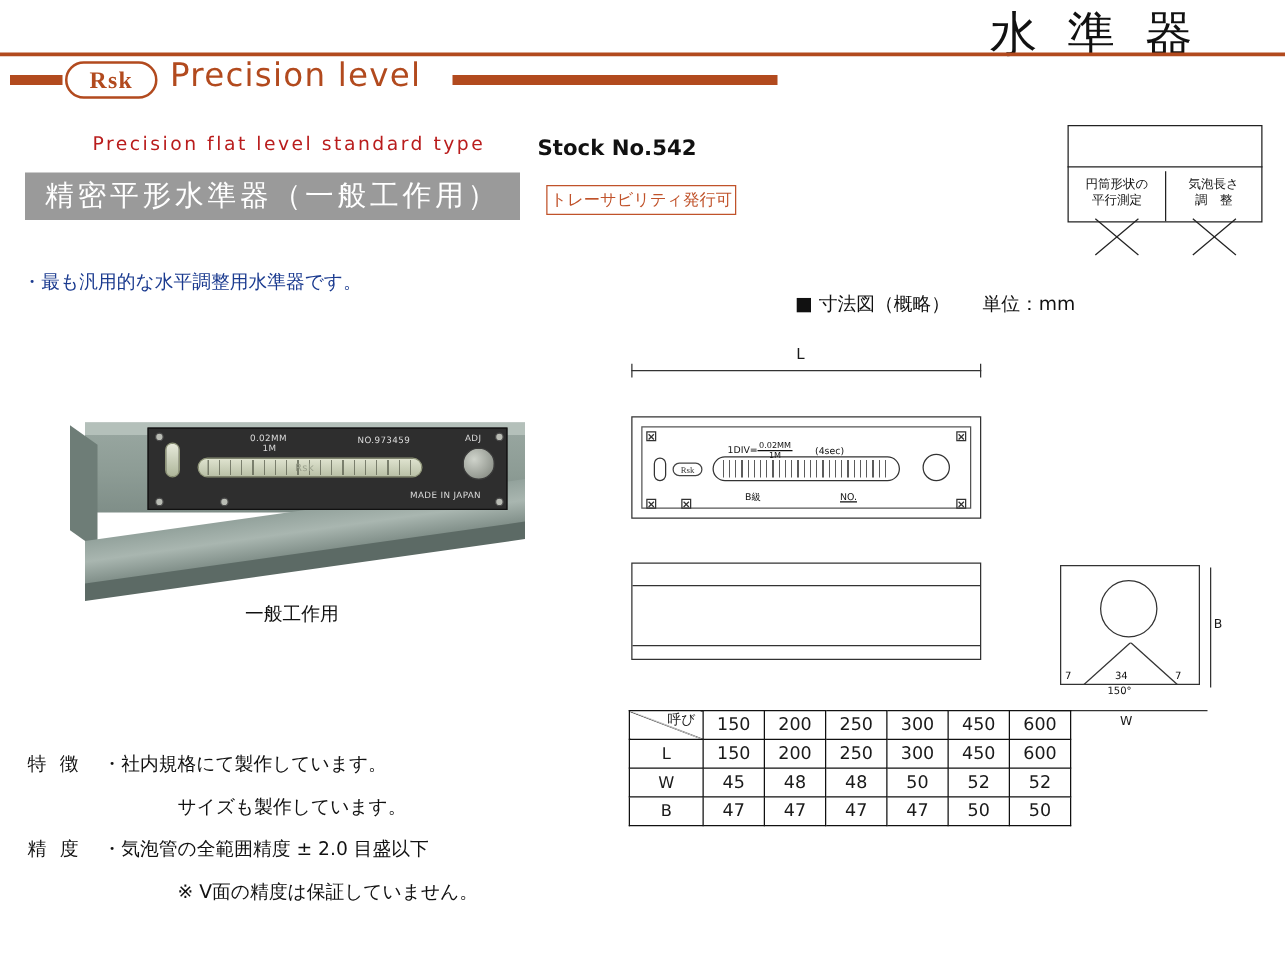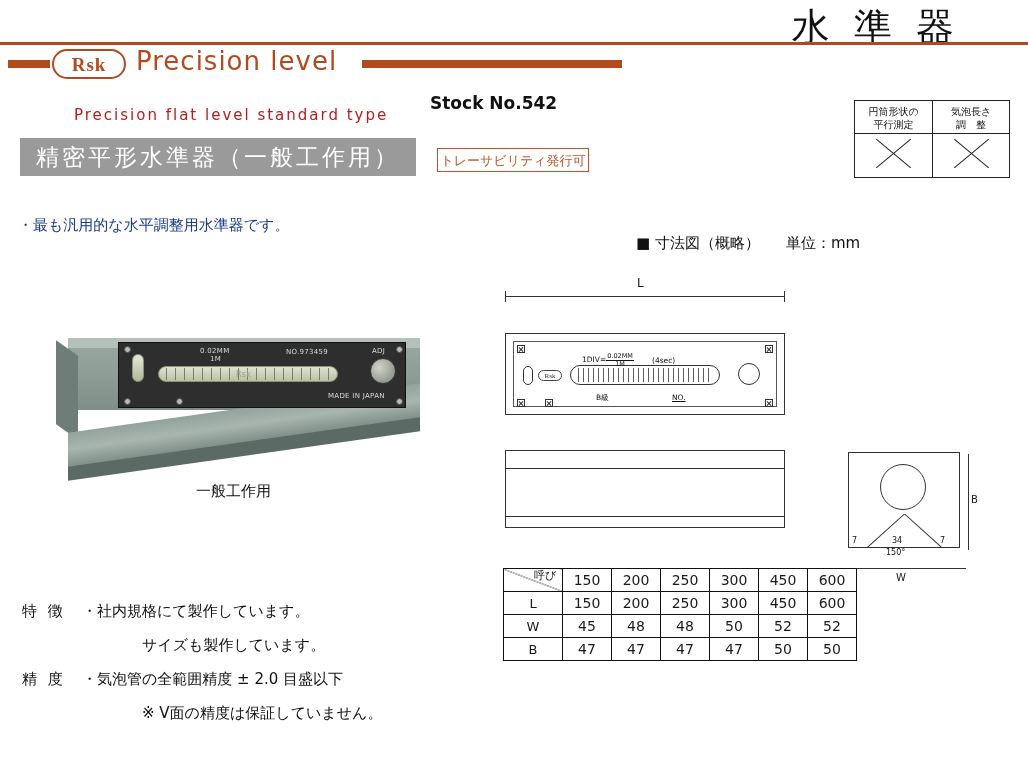--- a/index.html
+++ b/index.html
@@ -109,21 +109,21 @@
     background: #9a9a9a;
     color: #ffffff;
     font-family: "DejaVu Sans", sans-serif;
     font-size: 23px;
     letter-spacing: 3px;
     line-height: 38px;
     text-align: center;
   }
   .stock-no {
     position: absolute;
-    top: 93px;
+    top: 109px;
     left: 430px;
     font-size: 17px;
     font-weight: bold;
     color: #111;
     font-family: "DejaVu Sans", sans-serif;
   }
   .trace-box {
     position: absolute;
     top: 148px;
     left: 437px;
@@ -147,20 +147,21 @@
     width: 156px;
     height: 78px;
     border: 1px solid #222;
     box-sizing: border-box;
     display: flex;
   }
   .icon-cell {
     flex: 1 1 50%;
     box-sizing: border-box;
     position: relative;
+    margin-top: 36px;
   }
   .icon-cell + .icon-cell { border-left: 1px solid #222; }
   .icon-cell .cap {
     font-family: "DejaVu Sans", sans-serif;
     font-size: 10px;
     line-height: 13px;
     text-align: center;
     padding-top: 4px;
     color: #111;
   }

